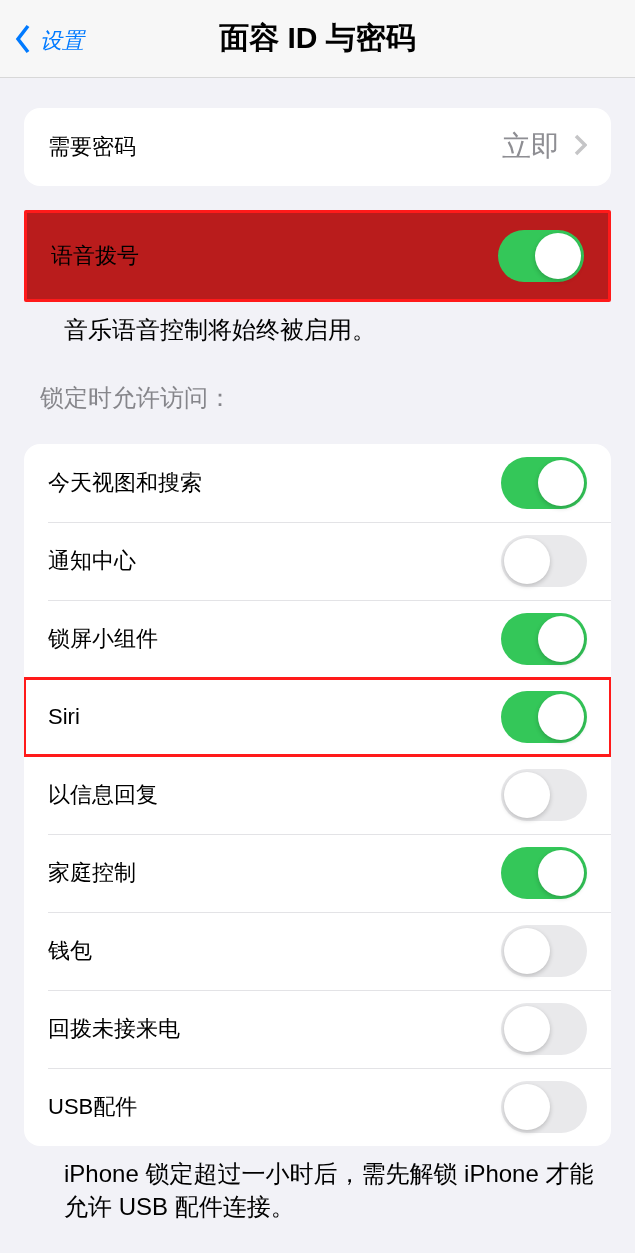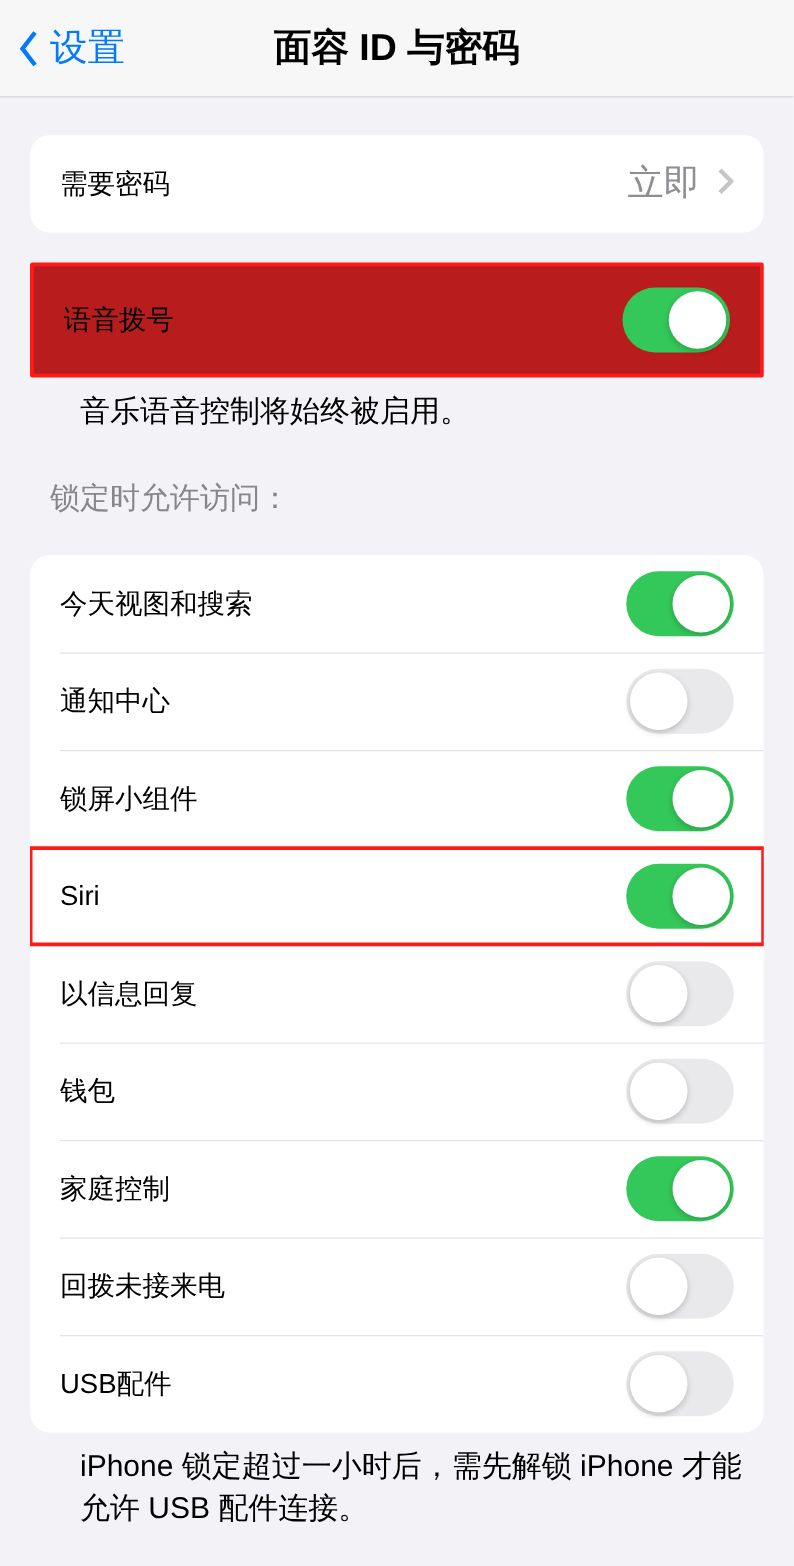--- a/index.html
+++ b/index.html
@@ -21,24 +21,25 @@
       height: 78px;
       display: flex;
       align-items: center;
       justify-content: center;
       position: relative;
     }
     .back-btn {
       position: absolute;
       left: 12px;
       display: flex;
-      align-items: center;
+      align-items: flex-end;
       color: #007aff;
-      font-size: 30px;
+      font-size: 22px;
       cursor: pointer;
+      font-style: italic;
     }
     .back-chevron {
       width: 22px;
       height: 34px;
       margin-right: 6px;
       display: flex;
       align-items: center;
       justify-content: center;
     }
     .back-chevron svg {
@@ -228,32 +229,32 @@
           <div class="knob"></div>
         </div>
       </div>
       <div class="row after-highlight">
         <span class="row-label">以信息回复</span>
         <div class="toggle off">
           <div class="knob"></div>
         </div>
       </div>
       <div class="row">
+        <span class="row-label">家庭控制</span>
+        <div class="toggle on">
+          <div class="knob"></div>
+        </div>
+      </div>
+      <div class="row">
         <span class="row-label">钱包</span>
         <div class="toggle off">
           <div class="knob"></div>
         </div>
       </div>
       <div class="row">
-        <span class="row-label">家庭控制</span>
-        <div class="toggle on">
-          <div class="knob"></div>
-        </div>
-      </div>
-      <div class="row">
         <span class="row-label">回拨未接来电</span>
         <div class="toggle off">
           <div class="knob"></div>
         </div>
       </div>
       <div class="row">
         <span class="row-label">USB配件</span>
         <div class="toggle off">
           <div class="knob"></div>
         </div>

